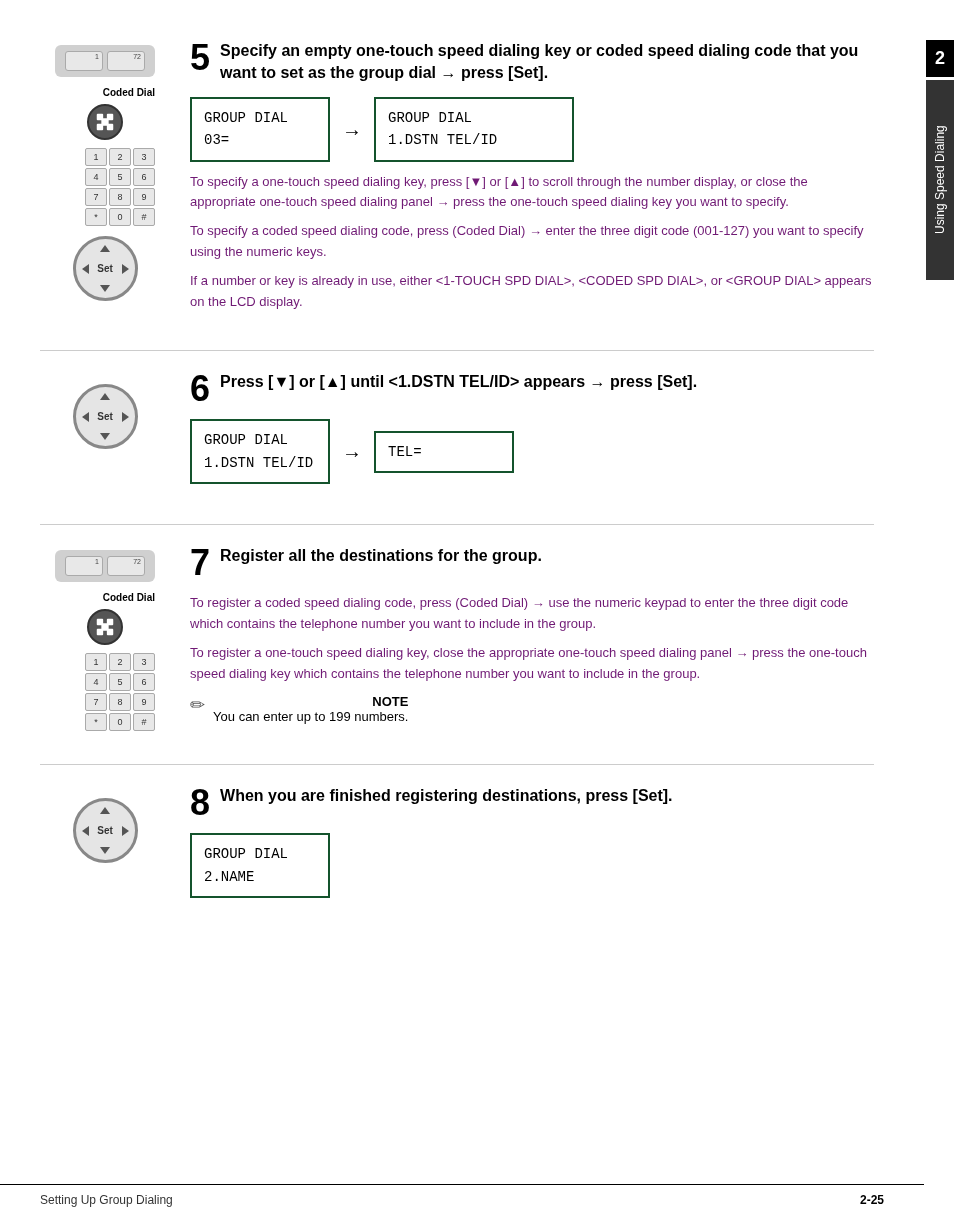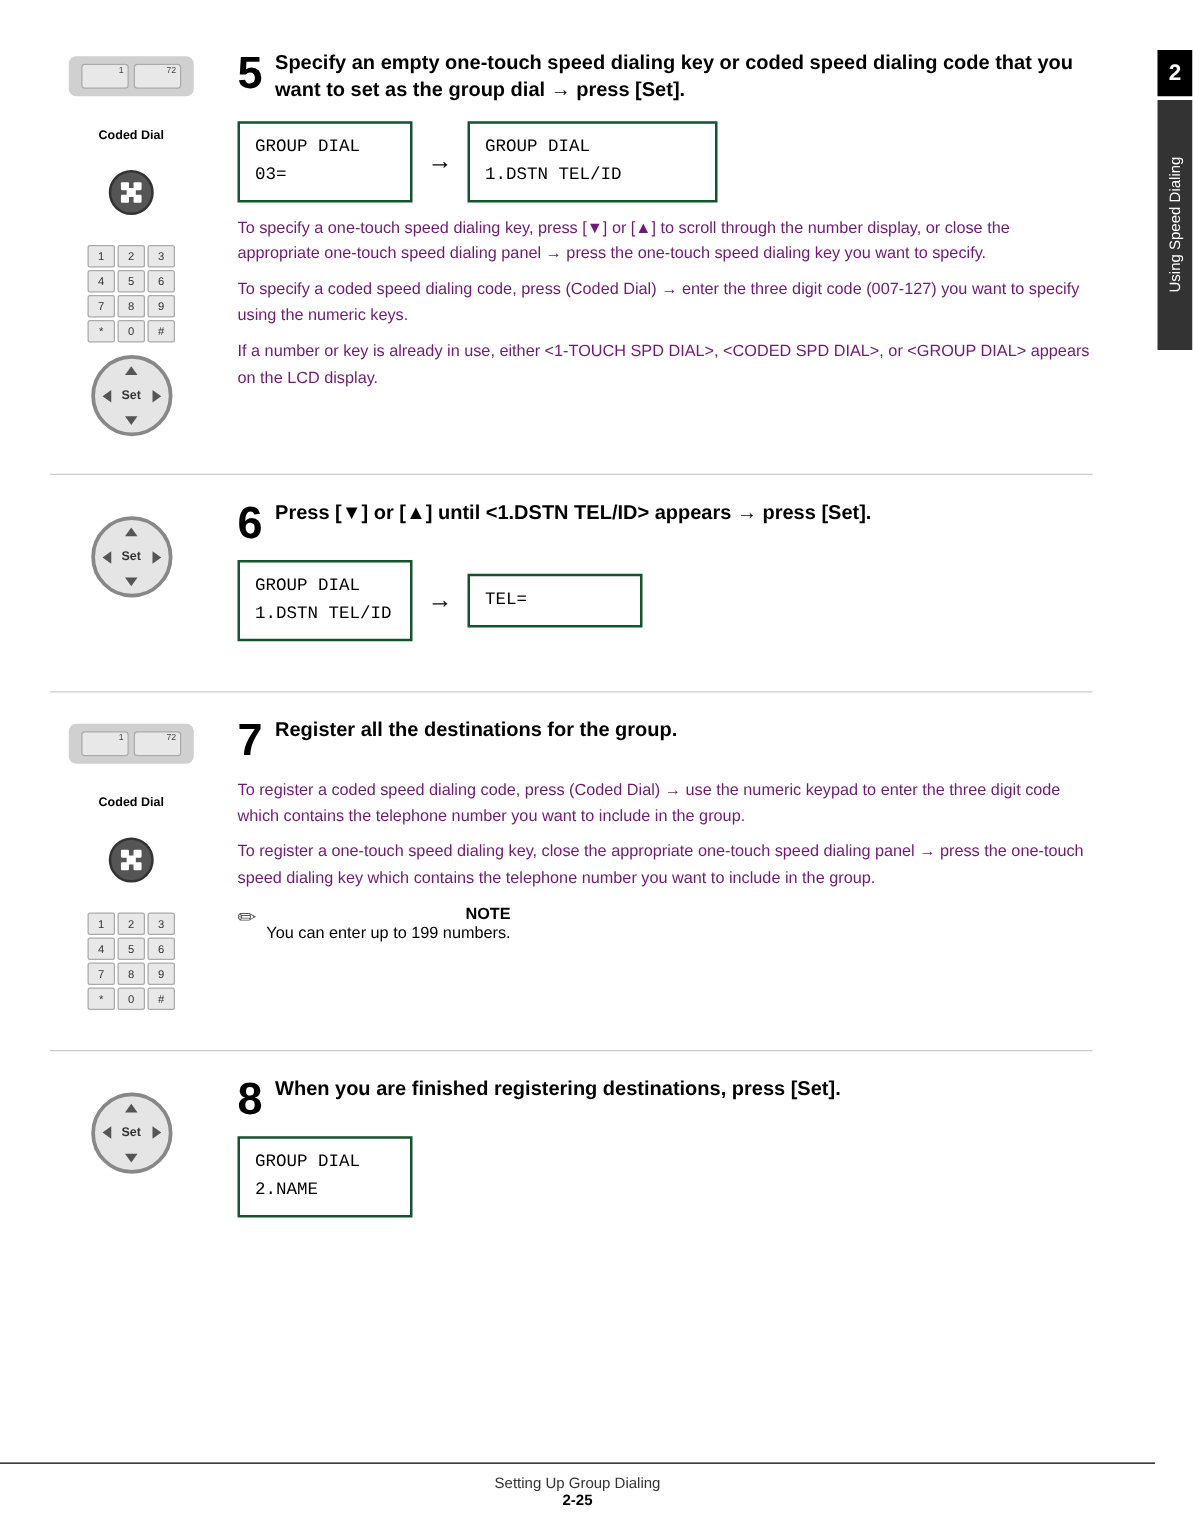--- a/index.html
+++ b/index.html
@@ -250,21 +250,20 @@
       position: absolute;
       bottom: 20px;
       left: 0;
       right: 30px;
       display: flex;
       justify-content: space-between;
       align-items: center;
       padding: 0 40px;
       border-top: 1px solid #000;
       padding-top: 8px;
-      flex-direction: column;
     }
 
     .footer-left {
       font-size: 12px;
       color: #333;
     }
 
     .footer-right {
       font-size: 12px;
       font-weight: bold;
@@ -343,22 +342,22 @@
       width: 0;
       height: 0;
       border-top: 5px solid transparent;
       border-bottom: 5px solid transparent;
       border-left: 7px solid #555;
     }
 
     .step-device-group {
       display: flex;
       flex-direction: column;
-      align-items: center;
-      gap: 20px;
+      align-items: flex-end;
+      gap: 4px;
     }
   </style>
 </head>
 <body>
 
 <div class="page-container">
 
   <div class="chapter-number">2</div>
 
   <div class="side-tab">Using Speed Dialing</div>
@@ -428,21 +427,21 @@
             <div>03=</div>
           </div>
           <span class="arrow-right">→</span>
           <div class="lcd-box wide">
             <div>GROUP DIAL</div>
             <div>1.DSTN TEL/ID</div>
           </div>
         </div>
 
         <p class="body-text">To specify a one-touch speed dialing key, press [▼] or [▲] to scroll through the number display, or close the appropriate one-touch speed dialing panel → press the one-touch speed dialing key you want to specify.</p>
-        <p class="body-text">To specify a coded speed dialing code, press  (Coded Dial) → enter the three digit code (007-127) you want to specify using the numeric keys.</p>
+        <p class="body-text">To specify a coded speed dialing code, press  (Coded Dial) → enter the three digit code (001-127) you want to specify using the numeric keys.</p>
         <p class="body-text">If a number or key is already in use, either &lt;1-TOUCH SPD DIAL&gt;, &lt;CODED SPD DIAL&gt;, or &lt;GROUP DIAL&gt; appears on the LCD display.</p>
       </div>
     </div>
 
     <hr class="divider">
 
     <div class="step-section">
       <div class="step-left">
         <div style="margin-top:8px;">
           <div class="set-btn-large">

